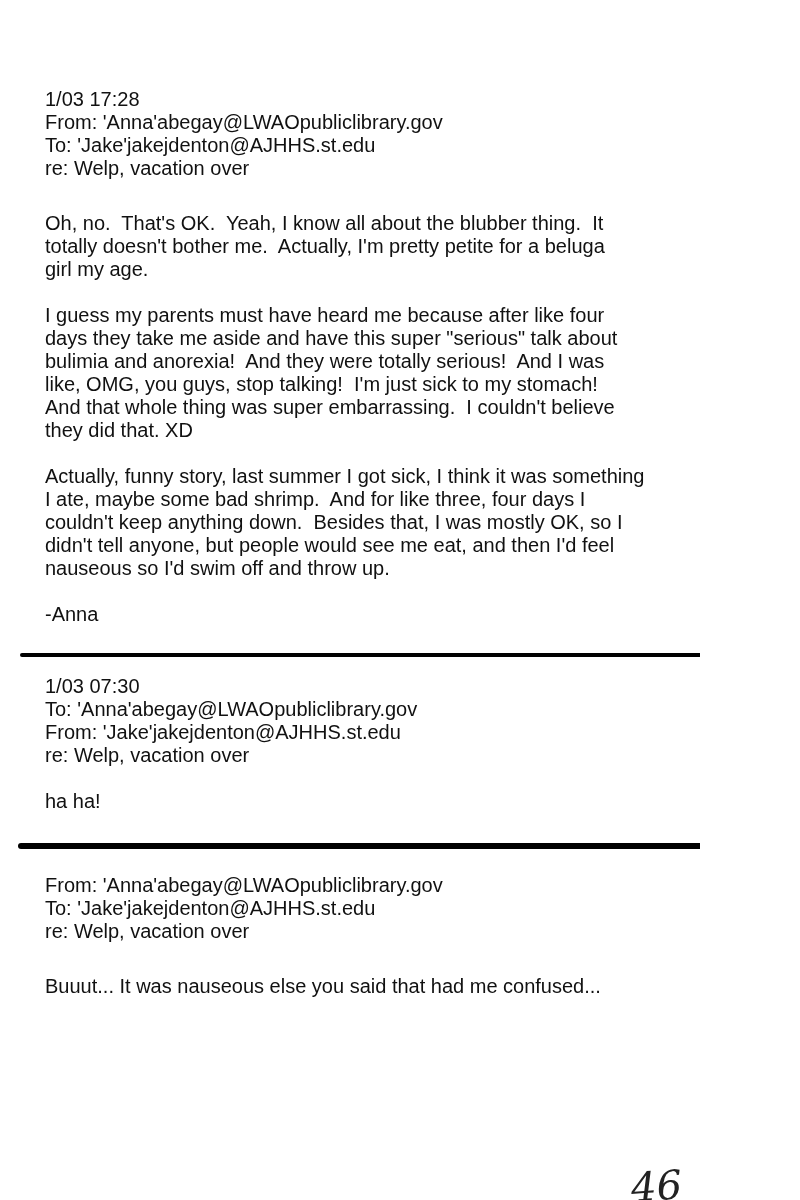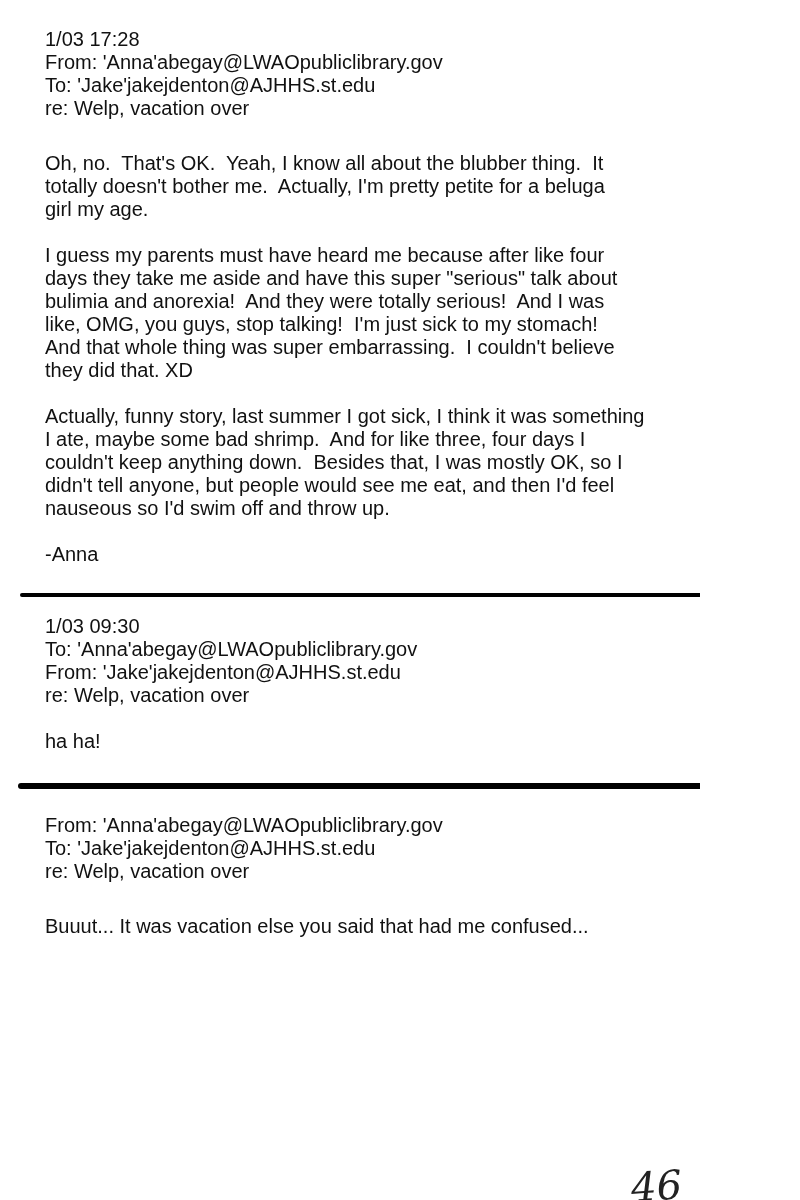--- a/index.html
+++ b/index.html
@@ -3,21 +3,21 @@
 <meta charset="utf-8">
 <style>
   html, body { margin: 0; padding: 0; background: #ffffff; }
   .page {
     position: relative;
     width: 700px;
     height: 1200px;
     background: #ffffff;
     overflow: hidden;
     box-sizing: border-box;
-    padding: 28px 55px 0 45px;
+    padding: 88px 55px 0 45px;
     font-family: "Liberation Sans", sans-serif;
     font-size: 20px;
     line-height: 23px;
     color: #111111;
     letter-spacing: 0px;
   }
   .hdr-line { white-space: pre-wrap; }
   .para { white-space: pre-wrap; margin: 23px 0 0 0; }
   .para.first { margin-top: 32px; }
   .signature { }
@@ -67,31 +67,31 @@
 I ate, maybe some bad shrimp.  And for like three, four days I
 couldn't keep anything down.  Besides that, I was mostly OK, so I
 didn't tell anyone, but people would see me eat, and then I'd feel
 nauseous so I'd swim off and throw up.</div>
     <div class="para signature">-Anna</div>
   </section>
 
   <div class="divider d1"></div>
 
   <section class="msg2">
-    <div class="hdr-line">1/03 09:30</div>
+    <div class="hdr-line">1/03 07:30</div>
     <div class="hdr-line">To: 'Anna'abegay@LWAOpubliclibrary.gov</div>
     <div class="hdr-line">From: 'Jake'jakejdenton@AJHHS.st.edu</div>
     <div class="hdr-line">re: Welp, vacation over</div>
     <div class="para">ha ha!</div>
   </section>
 
   <div class="divider d2"></div>
 
   <section class="msg3">
     <div class="hdr-line">From: 'Anna'abegay@LWAOpubliclibrary.gov</div>
     <div class="hdr-line">To: 'Jake'jakejdenton@AJHHS.st.edu</div>
     <div class="hdr-line">re: Welp, vacation over</div>
-    <div class="para first">Buuut... It was vacation else you said that had me confused...</div>
+    <div class="para first">Buuut... It was nauseous else you said that had me confused...</div>
   </section>
 
   <div class="page-number">46</div>
 
 </div>
 
 </body></html>

